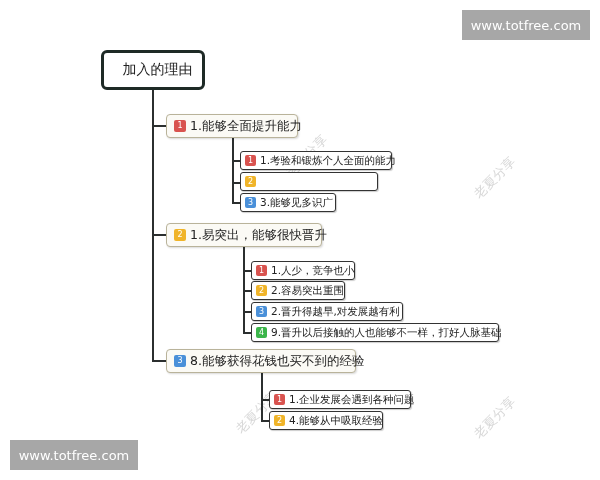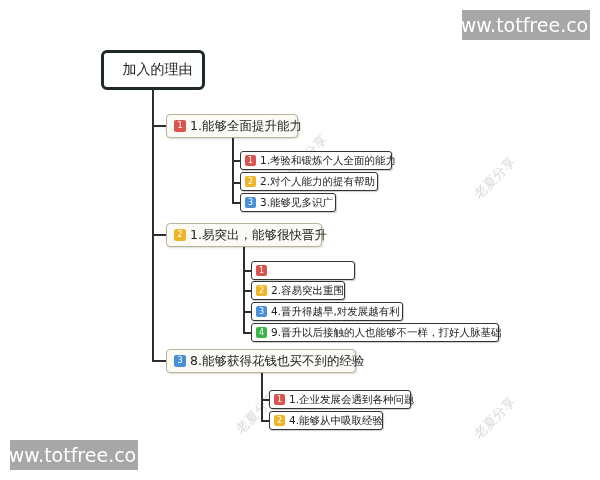--- a/index.html
+++ b/index.html
@@ -12,21 +12,21 @@
   .topic { position:absolute; height:24px; border:1.5px solid #b9b39a; border-radius:4px; background:#fbfaf5;
     box-shadow:1px 1px 2px rgba(0,0,0,0.15); display:flex; align-items:center; padding:0 8px 0 7px;
     font-size:12.5px; color:#222; box-sizing:border-box; white-space:nowrap; }
   .sub { position:absolute; height:19px; border:1.5px solid #333; border-radius:3px; background:#fff;
     box-shadow:1px 1px 1px rgba(0,0,0,0.2); display:flex; align-items:center; padding:0 6px 0 4px;
     font-size:10.5px; color:#222; box-sizing:border-box; white-space:nowrap; }
   .badge { display:inline-block; width:11px; height:11px; border-radius:2px; color:#fff; font-size:8px;
     line-height:11px; text-align:center; margin-right:4px; flex:none; font-family:"DejaVu Sans",sans-serif; }
   .topic .badge { width:12px; height:12px; line-height:12px; margin-right:4px; }
   .b1 { background:#d9534f; } .b2 { background:#f0b429; } .b3 { background:#4a90d9; } .b4 { background:#3bb54a; }
-  .wm-box { position:absolute; background:#a7a7a7; color:#fff; font-size:19px; display:flex; align-items:center;
+  .wm-box { position:absolute; background:#a7a7a7; color:#fff; font-size:13px; display:flex; align-items:center;
     justify-content:center; font-family:"DejaVu Sans",sans-serif; }
   .wm-text { position:absolute; color:#d8d8d8; font-size:13px; transform:rotate(-45deg); transform-origin:left top;
     white-space:nowrap; }
 </style>
 </head>
 <body>
 
 <div class="wm-box" style="left:462px;top:10px;width:128px;height:30px;">
   <span>www.totfree.com</span>
 </div>
@@ -65,41 +65,41 @@
 <div class="topic" style="left:166px;top:114px;width:132px;">
   <span class="badge b1">1</span>
   <span>1.能够全面提升能力</span>
 </div>
 <div class="sub" style="left:240px;top:151px;width:152px;">
   <span class="badge b1">1</span>
   <span>1.考验和锻炼个人全面的能力</span>
 </div>
 <div class="sub" style="left:240px;top:172px;width:138px;">
   <span class="badge b2">2</span>
-  <span>2.对个人能力的提有帮助</span>
 </div>
 <div class="sub" style="left:240px;top:193px;width:96px;">
   <span class="badge b3">3</span>
   <span>3.能够见多识广</span>
 </div>
 
 <div class="topic" style="left:166px;top:223px;width:156px;">
   <span class="badge b2">2</span>
   <span>1.易突出，能够很快晋升</span>
 </div>
 <div class="sub" style="left:251px;top:261px;width:104px;">
   <span class="badge b1">1</span>
+  <span>1.人少，竞争也小</span>
 </div>
 <div class="sub" style="left:251px;top:281px;width:94px;">
   <span class="badge b2">2</span>
   <span>2.容易突出重围</span>
 </div>
 <div class="sub" style="left:251px;top:302px;width:152px;">
   <span class="badge b3">3</span>
-  <span>4.晋升得越早,对发展越有利</span>
+  <span>2.晋升得越早,对发展越有利</span>
 </div>
 <div class="sub" style="left:251px;top:323px;width:248px;">
   <span class="badge b4">4</span>
   <span>9.晋升以后接触的人也能够不一样，打好人脉基础</span>
 </div>
 
 <div class="topic" style="left:166px;top:349px;width:190px;">
   <span class="badge b3">3</span>
   <span>8.能够获得花钱也买不到的经验</span>
 </div>

